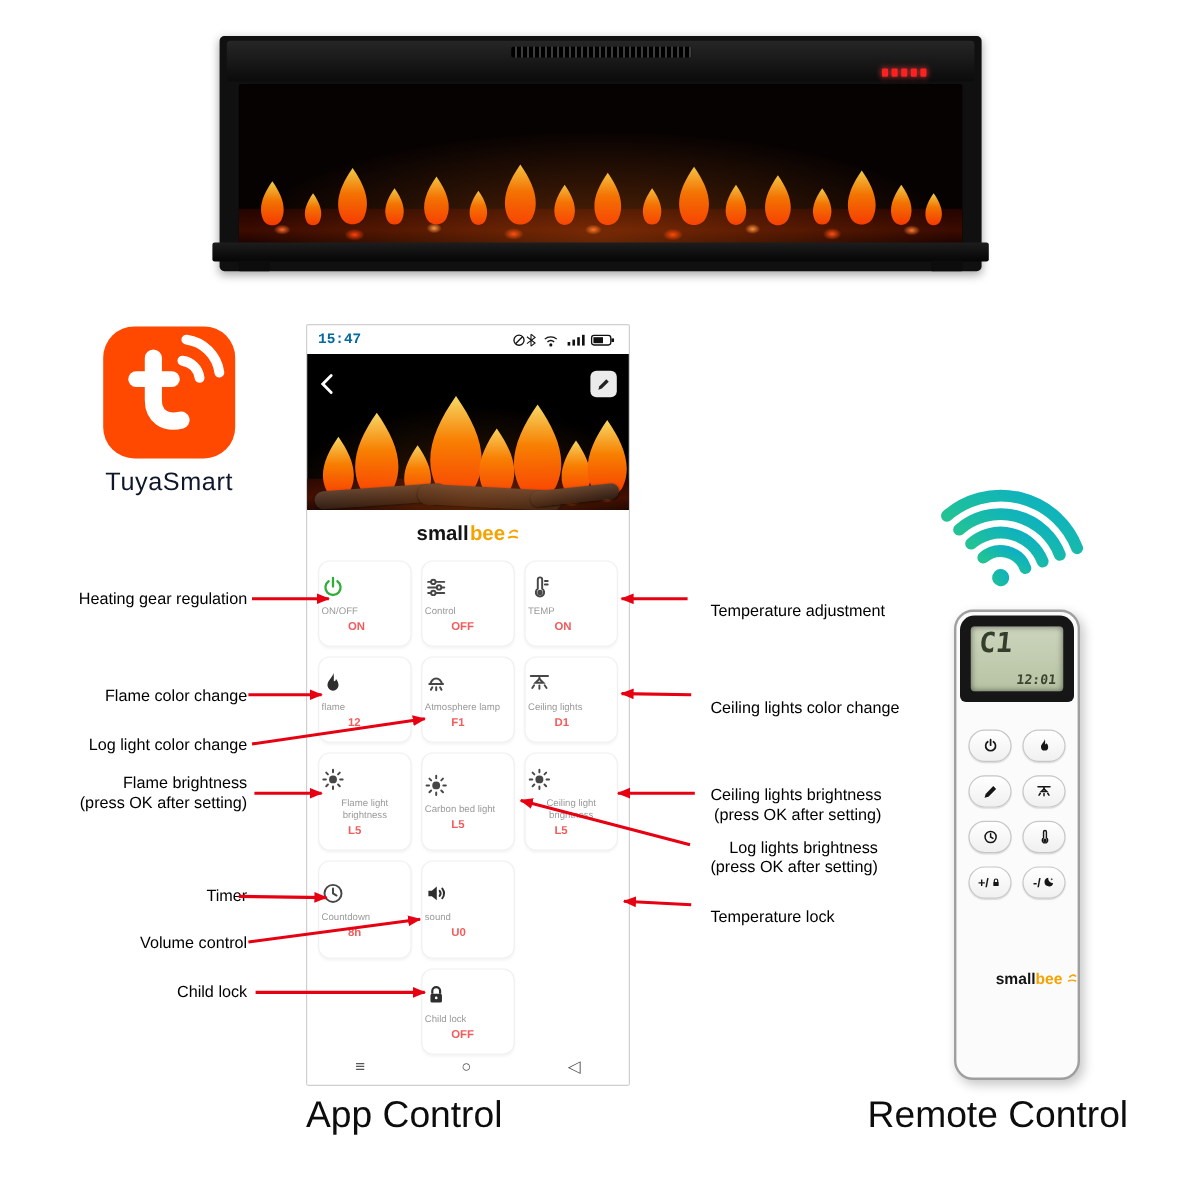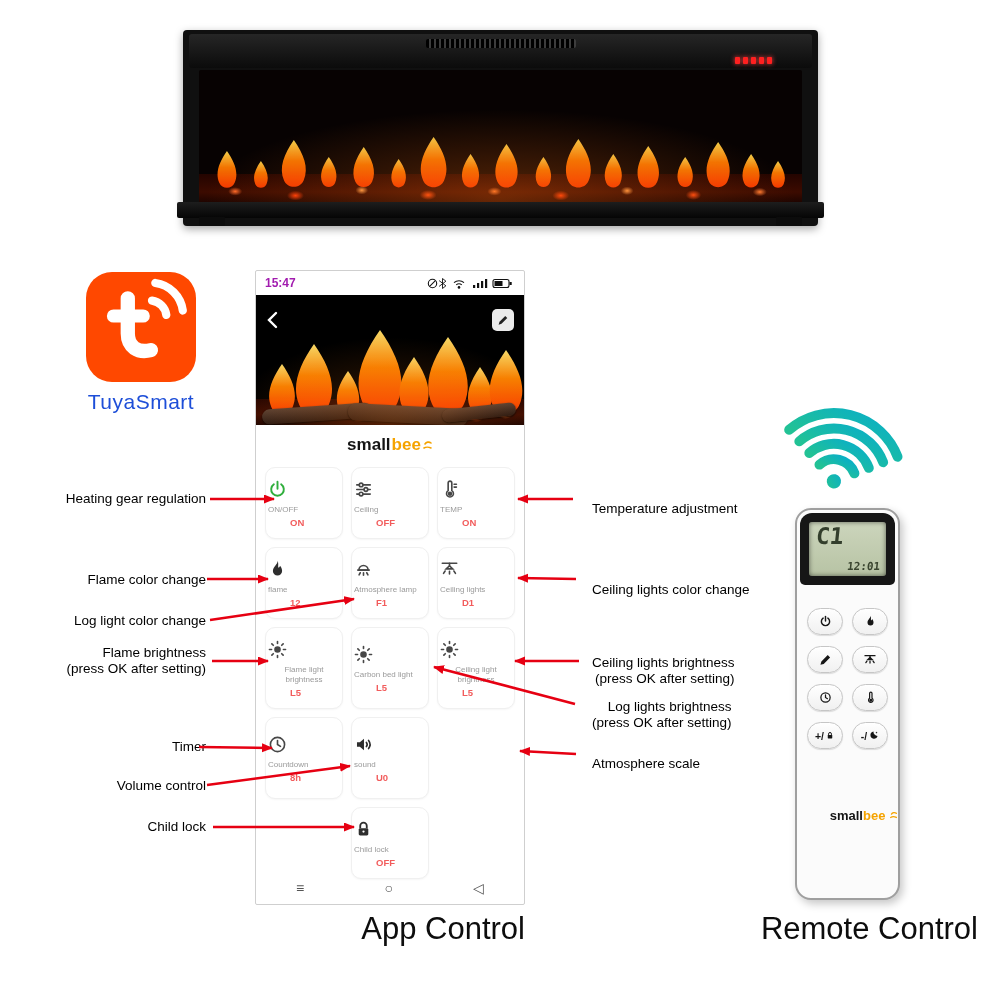--- a/index.html
+++ b/index.html
@@ -28,27 +28,27 @@
       radial-gradient(11px 7px at 82% 70%,#ff4a10,transparent 70%),
       radial-gradient(10px 6px at 93% 60%,#ff7a30,transparent 70%),
       linear-gradient(#230400,#3c0b00 60%,#1a0300);}
   .fp-flames{position:absolute;left:0;right:0;bottom:14px;}
   .fp-base{position:absolute;left:-6px;right:-6px;bottom:8px;height:16px;background:linear-gradient(#1d1d1d,#050505);border-radius:2px;}
   .fp-foot{position:absolute;bottom:0;width:26px;height:9px;background:#0c0c0c;border-radius:1px;}
   .fp-foot.l{left:16px}.fp-foot.r{right:16px}
 
   
   .tuya-logo{position:absolute;left:86px;top:272px;width:110px;height:110px;border-radius:26px;background:#ff4800;}
-  .tuya-label{position:absolute;left:41px;top:390px;width:200px;text-align:center;font-size:21px;color:#1d4ed8;letter-spacing:.5px;}
+  .tuya-label{position:absolute;left:41px;top:390px;width:200px;text-align:center;font-size:21px;color:#0f172a;letter-spacing:.5px;}
 
   
   .phone{position:absolute;left:255px;top:270px;width:270px;height:635px;background:#fff;
          border:1px solid #cfcfcf;box-sizing:border-box;border-radius:2px;}
   .p-status{display:flex;justify-content:space-between;align-items:center;height:24px;padding:0 9px;}
-  .p-time{font-size:12px;font-weight:bold;color:#a21caf;}
+  .p-time{font-size:12px;font-weight:bold;color:#0369a1;font-family:Liberation Mono, monospace;}
   .p-image{position:relative;height:130px;background:#000;overflow:hidden;}
   .ph-glow{position:absolute;inset:0;background:radial-gradient(80% 90% at 50% 100%,rgba(255,120,20,.25),transparent 75%);}
   .log{position:absolute;background:linear-gradient(#574033,#241712);border-radius:8px;box-shadow:0 1px 2px #000;}
   .log1{left:6px;bottom:4px;width:110px;height:15px;transform:rotate(-4deg);}
   .log2{left:92px;bottom:2px;width:120px;height:17px;transform:rotate(3deg);}
   .log3{left:186px;bottom:6px;width:74px;height:13px;transform:rotate(-6deg);}
   .p-back{position:absolute;left:10px;top:16px;}
   .p-edit{position:absolute;right:10px;top:14px;width:22px;height:22px;background:rgba(255,255,255,.92);
           border-radius:5px;display:flex;align-items:center;justify-content:center;}
   .p-brand{height:40px;display:flex;align-items:center;justify-content:center;font-size:17px;font-weight:bold;gap:1px;}
@@ -85,21 +85,21 @@
             font-size:23px;color:#333e2c;transform:skewX(-6deg);}
   .lcd-time{position:absolute;right:6px;bottom:3px;font-family:"DejaVu Sans Mono",monospace;font-weight:bold;
             font-size:11px;color:#3a452f;transform:skewX(-6deg);}
   .r-btns{position:absolute;left:10px;right:10px;top:98px;display:grid;grid-template-columns:1fr 1fr;gap:11px 9px;}
   .rbtn{height:27px;border:1px solid #c6c6c6;border-radius:14px;background:linear-gradient(#ffffff,#f0f0f0);
         display:flex;align-items:center;justify-content:center;gap:1px;box-shadow:0 1px 1px rgba(0,0,0,.13);
         font-size:10.5px;font-weight:bold;color:#161616;padding:0;}
   .r-brand{position:absolute;left:0;right:0;top:298px;text-align:right;font-size:13px;font-weight:bold;}
 
   
-  .caption{position:absolute;font-size:31px;color:#0d0d0d;text-align:right;}
+  .caption{position:absolute;font-size:31px;color:#0d0d0d;text-align:left;}
   .cap-app{left:255px;width:270px;top:911px;}
   .cap-remote{left:723px;width:255px;top:911px;}
 </style>
 </head>
 <body>
 
 <div id="canvas">
 
   <div class="fireplace">
     <div class="fp-body"></div>
@@ -244,21 +244,21 @@
       </div>
       <div class="cell h70">
         <span class="cicon">
           <svg width="23" height="23" viewBox="0 0 24 24" fill="#fff" stroke="#474747" stroke-width="1.7" stroke-linecap="round">
               <path d="M5 7.2h14M5 12h14M5 16.8h14" fill="none"></path>
               <circle cx="9.5" cy="7.2" r="1.9"></circle>
               <circle cx="14.5" cy="12" r="1.9"></circle>
               <circle cx="9.5" cy="16.8" r="1.9"></circle>
             </svg>
           </span>
-        <span class="clabel">Ceiling</span>
+        <span class="clabel">Control</span>
         <span class="cvalue">OFF</span>
       </div>
       <div class="cell h70">
         <span class="cicon">
           <svg width="23" height="23" viewBox="0 0 24 24" fill="none" stroke="#474747" stroke-width="1.7" stroke-linecap="round">
               <path d="M10.6 5.2a1.9 1.9 0 0 1 3.8 0v8a3.6 3.6 0 1 1-3.8 0z"></path>
               <circle cx="12.5" cy="16.4" r="1.5" fill="#474747"></circle>
               <path d="M16.8 6.5h2.4M16.8 9.5h2.4"></path>
             </svg>
           </span>
@@ -378,21 +378,21 @@
 (press OK after setting)</div>
   <div class="ann aL a-l4">Timer</div>
   <div class="ann aL a-l5">Volume control</div>
   <div class="ann aL a-l6">Child lock</div>
   <div class="ann aR a-r0">Temperature adjustment</div>
   <div class="ann aR a-r1">Ceiling lights color change</div>
   <div class="ann aR a-r2">Ceiling lights brightness
 (press OK after setting)</div>
   <div class="ann aR a-r3">Log lights brightness
 (press OK after setting)</div>
-  <div class="ann aR a-r4">Atmosphere scale</div>
+  <div class="ann aR a-r4">Temperature lock</div>
 
   <svg class="arrows" viewBox="0 0 1000 1000">
     <defs>
       <marker id="ah" markerUnits="userSpaceOnUse" markerWidth="12" markerHeight="10" refX="10" refY="4.5" orient="auto">
         <path d="M0 0 L11 4.5 L0 9 Z" fill="#e60012"></path>
       </marker>
     </defs>
     <g stroke="#e60012" stroke-width="2.6" marker-end="url(#ah)">
       <line x1="210" y1="499" x2="274" y2="499"></line>
       <line x1="207" y1="579" x2="268" y2="579"></line>

